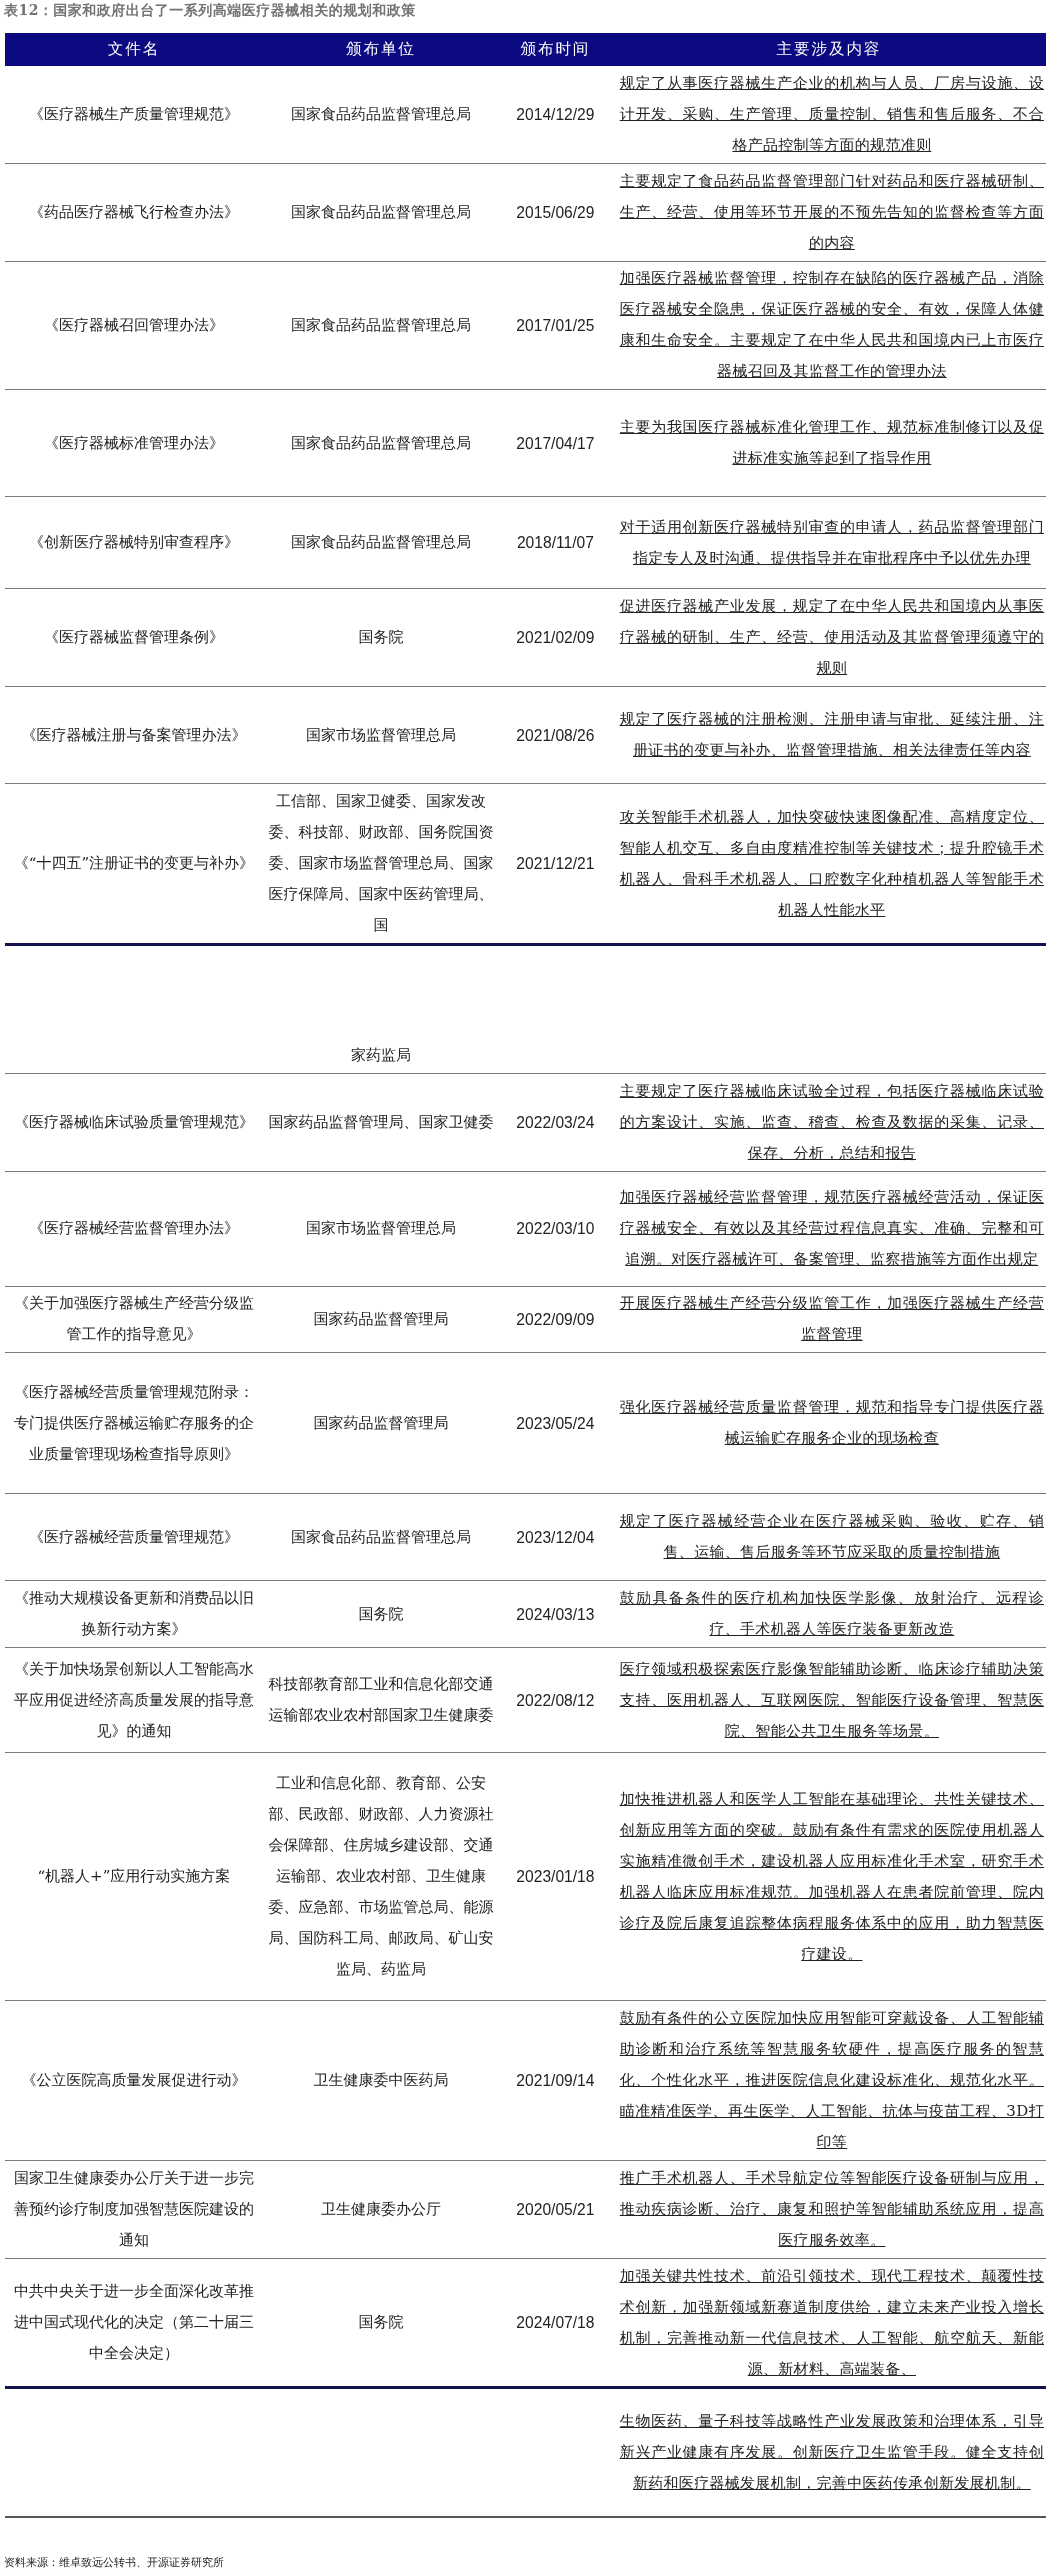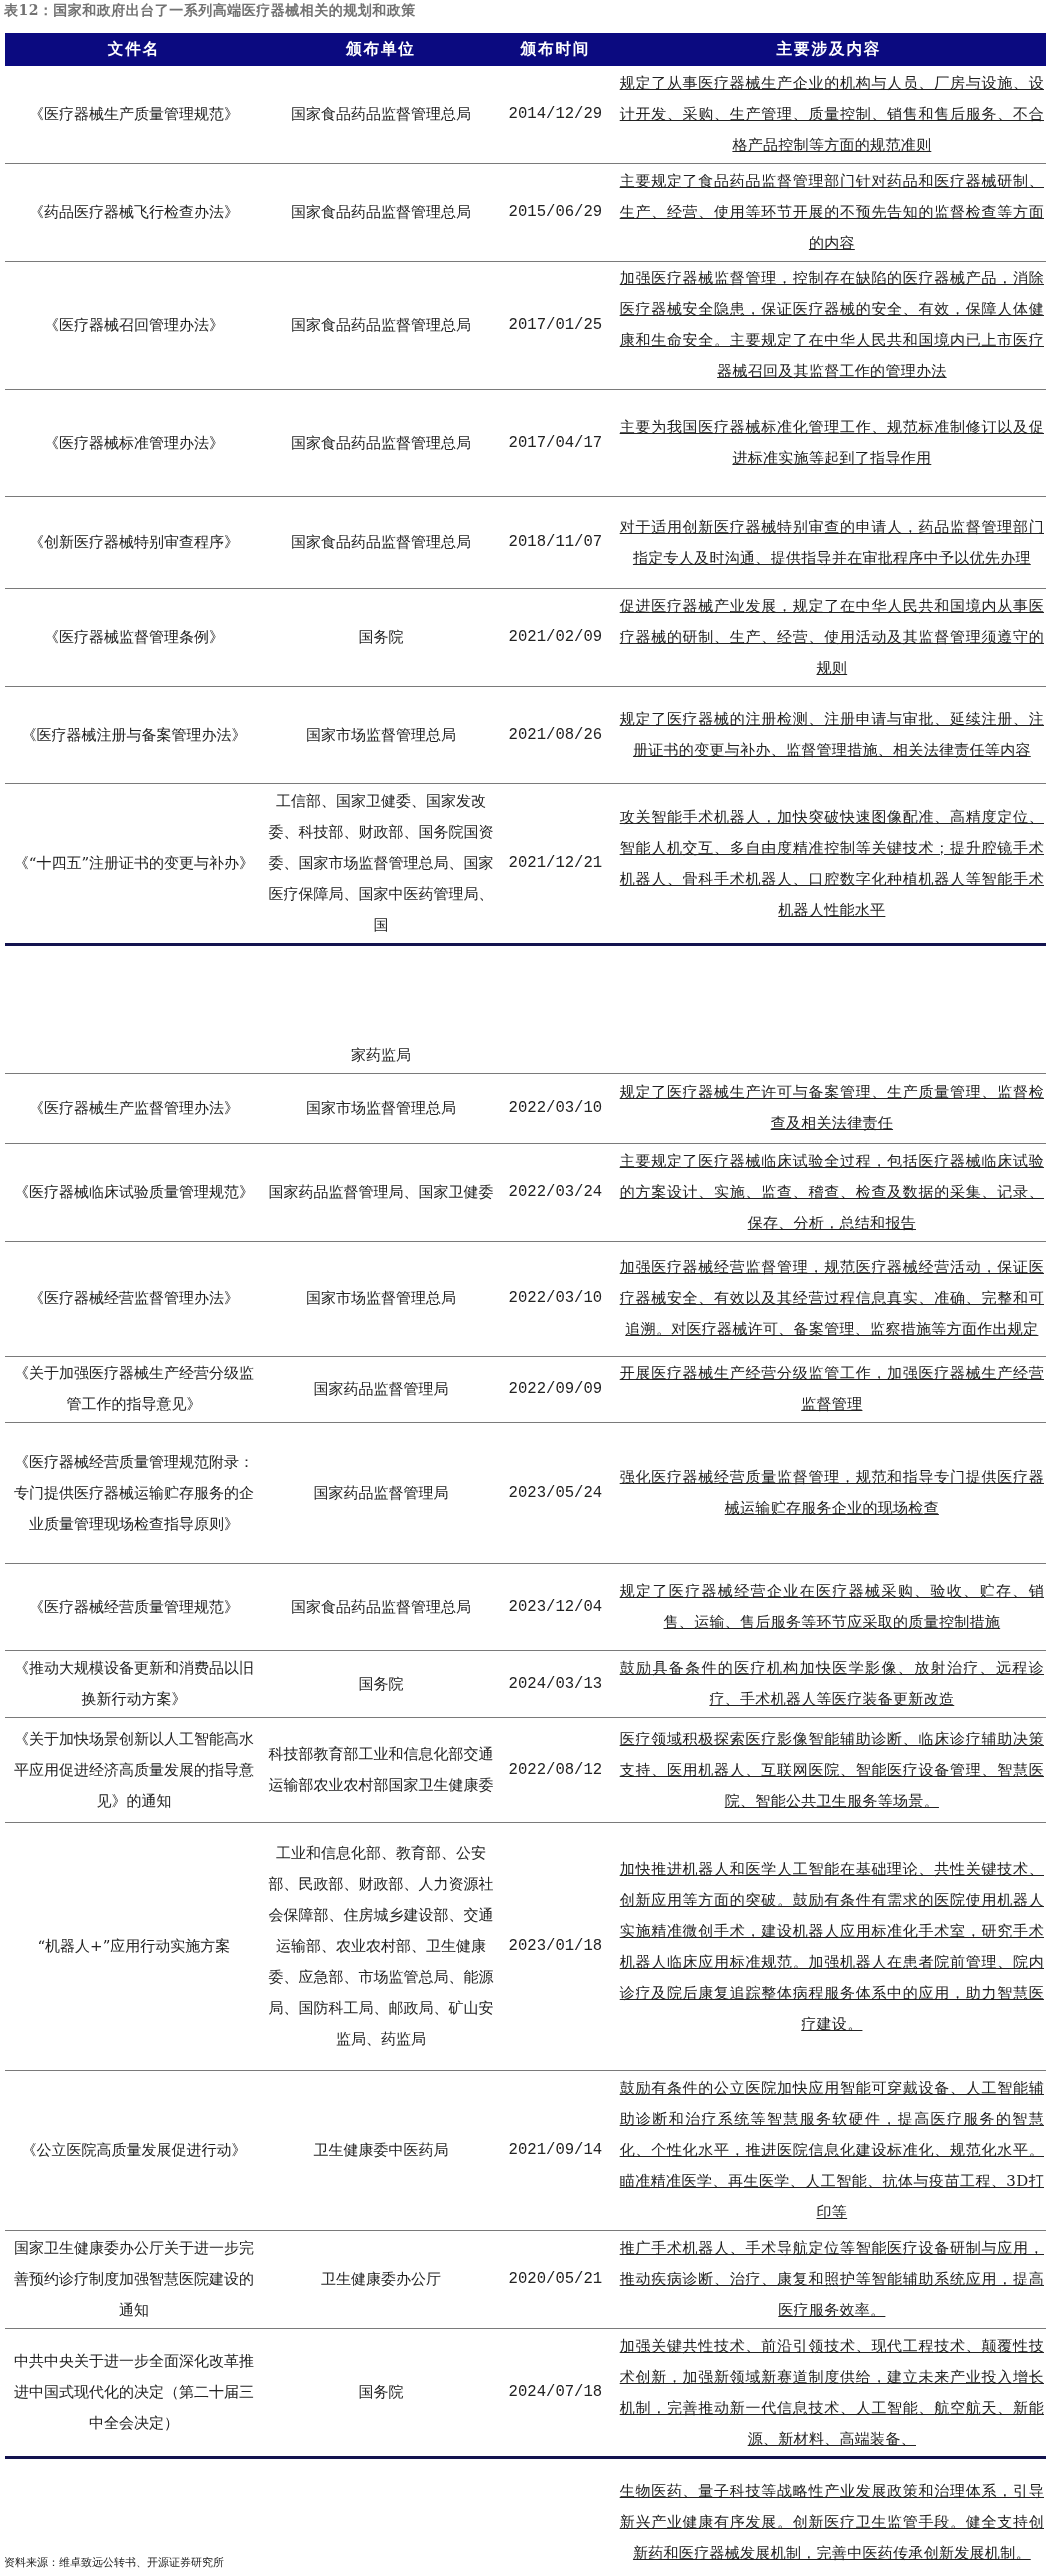--- a/index.html
+++ b/index.html
@@ -4,25 +4,25 @@
 <style>
   html, body { margin:0; padding:0; background:#ffffff; }
   body { width:1050px; height:2576px; position:relative; overflow:hidden;
          font-family:"DejaVu Serif","Liberation Serif",serif; color:#222; }
   .title { position:absolute; left:3.9px; top:1.9px; font-size:14px; font-weight:bold;
            color:#737373; letter-spacing:0.5px; }
   table { position:absolute; left:4.9px; width:1040px; border-collapse:collapse; table-layout:fixed; }
   #tbl1 { top:33px; }
   #tbl2 { top:1038px; }
   col.c1 { width:258px; } col.c2 { width:236px; } col.c3 { width:113px; } col.c4 { width:434px; }
-  thead th { background:#0b0a80; color:#fff; font-weight:bold; font-size:15.6px; height:33px;
+  thead th { background:#0b0a80; color:#fff; font-weight:normal; font-size:15.6px; height:33px;
              text-align:center; padding:0; letter-spacing:1.9px; }
   td { font-size:15px; line-height:31px; text-align:center; vertical-align:middle;
        border-bottom:1.9px solid #7a7a7a; padding:1.9px 3.9px; word-break:break-all; }
-  td.date { font-family:Liberation Mono, monospace; font-size:15.6px; }
+  td.date { font-family:Liberation Sans, sans-serif; font-size:15.6px; }
   td.content { text-align:justify; text-align-last:center; letter-spacing:0.3px; padding:1.9px 1.9px 1.9px 7.8px;text-decoration:underline; }
   tr.page-end td { border-bottom:3.9px solid #13134f; }
   tr.last td { border-bottom:2.9px solid #555; }
   .source { position:absolute; left:3.9px; top:2555px; font-size:11px; color:#222; }
 </style>
 </head>
 <body>
 
 <div class="title">表12：国家和政府出台了一系列高端医疗器械相关的规划和政策</div>
 
@@ -100,26 +100,20 @@
       <col class="c3">
       <col class="c4">
     </colgroup>
   <tbody id="body2">
       <tr style="height: 33px;">
         <td></td>
         <td>家药监局</td>
         <td class="date"></td>
         <td class="content"></td>
       </tr>
-      <tr style="height: 70px;">
-        <td>《医疗器械生产监督管理办法》</td>
-        <td>国家市场监督管理总局</td>
-        <td class="date">2022/03/10</td>
-        <td class="content">规定了医疗器械生产许可与备案管理、生产质量管理、监督检查及相关法律责任</td>
-      </tr>
       <tr style="height: 92px;">
         <td>《医疗器械临床试验质量管理规范》</td>
         <td>国家药品监督管理局、国家卫健委</td>
         <td class="date">2022/03/24</td>
         <td class="content">主要规定了医疗器械临床试验全过程，包括医疗器械临床试验的方案设计、实施、监查、稽查、检查及数据的采集、记录、保存、分析，总结和报告</td>
       </tr>
       <tr style="height: 115px;">
         <td>《医疗器械经营监督管理办法》</td>
         <td>国家市场监督管理总局</td>
         <td class="date">2022/03/10</td>

